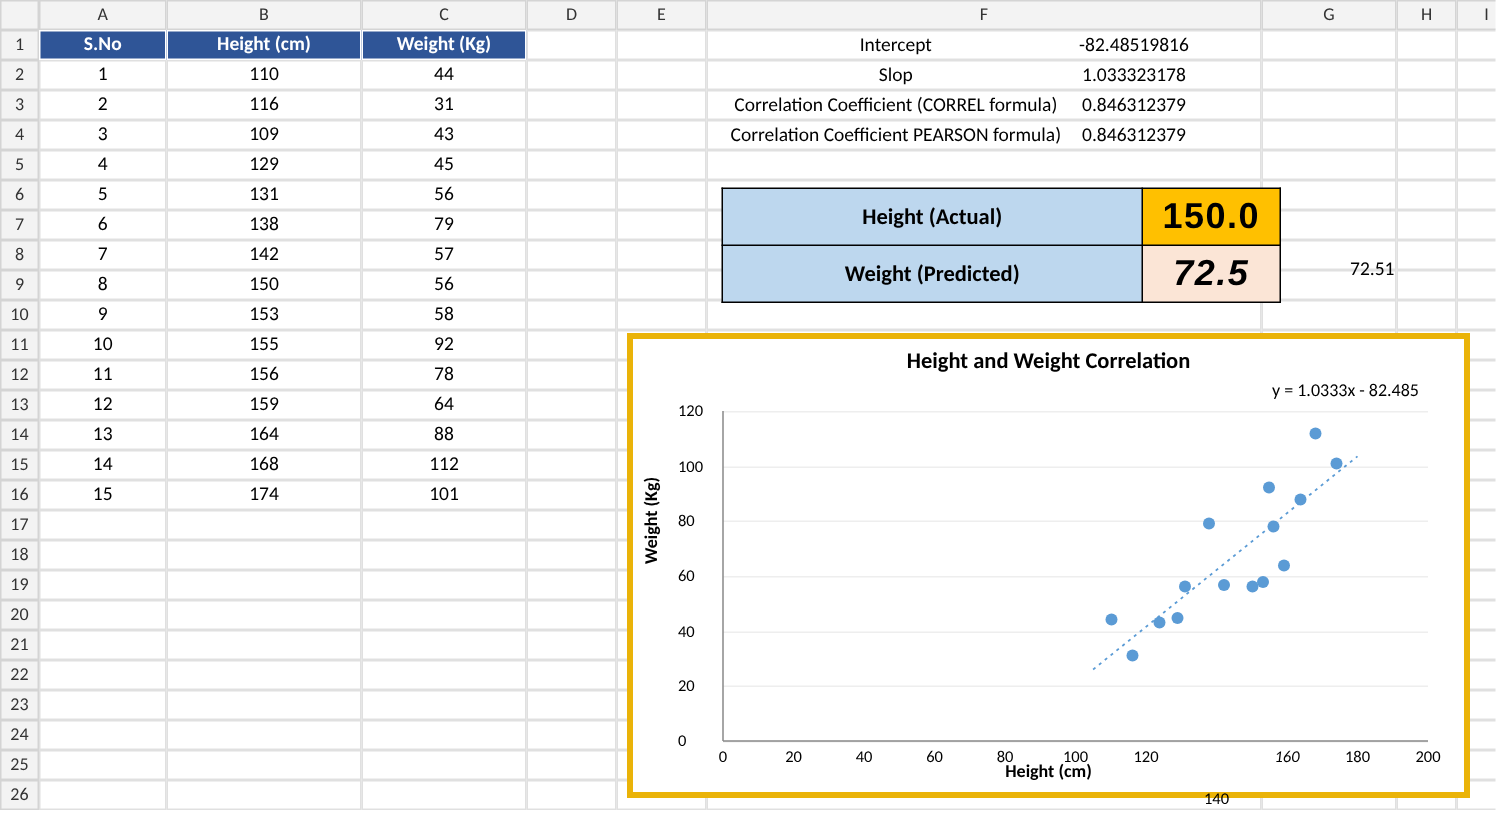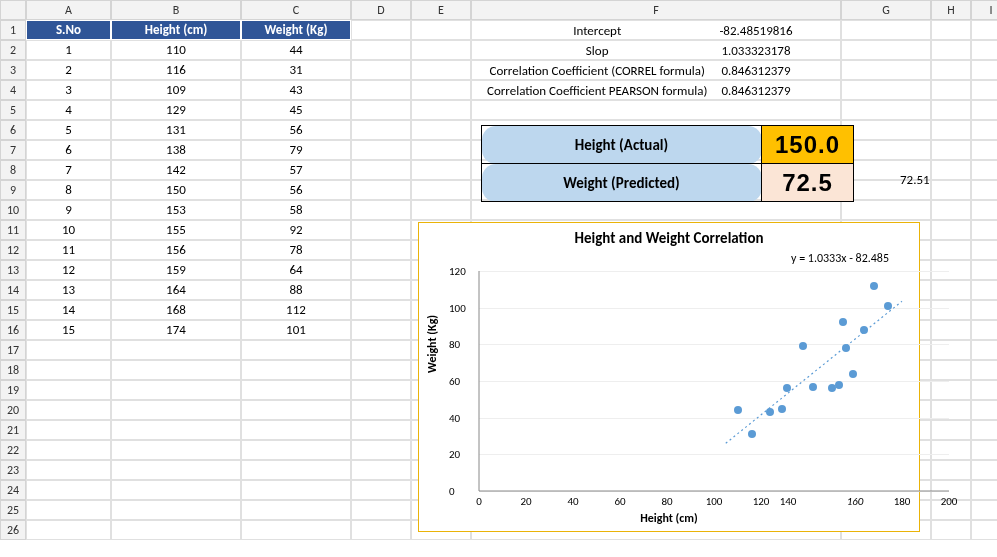--- a/index.html
+++ b/index.html
@@ -58,39 +58,39 @@
     left: 481px;
     top: 125px;
     border-collapse: collapse;
   }
   .hlbox td {
     border: 1.5px solid #000;
     height: 38px;
     text-align: center;
     font-weight: bold;
   }
-  .hl-label { width: 280px; background: #bdd7ee; font-size: 15px; border-radius: 14px; }
+  .hl-label { width: 280px; background: #bdd7ee; font-size: 15px; }
   .hl-val1 { width: 92px; background: #ffc000; font-family: Impact, sans-serif; font-size: 24px; font-weight: normal; letter-spacing: 1px; }
-  .hl-val2 { width: 92px; background: #fbe5d6; font-family: Impact, sans-serif; font-size: 24px; font-weight: normal; letter-spacing: 1px; }
+  .hl-val2 { width: 92px; background: #fbe5d6; font-family: Impact, sans-serif; font-size: 24px; font-weight: normal; letter-spacing: 1px; font-style: italic; }
 
   .extra-val {
     position: absolute;
     left: 900px;
     top: 172px;
     width: 50px;
   }
 
   
   .chart {
     position: absolute;
     left: 418px;
     top: 222px;
-    width: 502px;
+    width: 562px;
     height: 310px;
-    border: 1px solid #eab308;
+    border: 4px solid #eab308;
     background: #fff;
   }
   .chart-title { text-align:center; font-weight:bold; font-size:15px; margin-top:6px; }
   .chart-eq { position:absolute; right:30px; top:28px; font-size:12px; }
   .plot {
     position:absolute;
     left:60px; top:48px;
     width:470px; height:220px;
   }
   .yaxis-label {
@@ -453,21 +453,21 @@
       <div class="ytick" style="top: 36.6667px;">100</div>
       <div class="gridline" style="top: 0px;"></div>
       <div class="ytick" style="top: 0px;">120</div>
       <div class="xtick" style="left: 0px;">0</div>
       <div class="xtick" style="left: 47px;">20</div>
       <div class="xtick" style="left: 94px;">40</div>
       <div class="xtick" style="left: 141px;">60</div>
       <div class="xtick" style="left: 188px;">80</div>
       <div class="xtick" style="left: 235px;">100</div>
       <div class="xtick" style="left: 282px;">120</div>
-      <div class="xtick" style="left: 309px;">140</div>
+      <div class="xtick" style="left: 329px; margin-top: 28px;">140</div>
       <div class="xtick" style="left: 376px; font-style: italic;">160</div>
       <div class="xtick" style="left: 423px;">180</div>
       <div class="xtick" style="left: 470px;">200</div>
       <div class="point" style="left: 258.5px; top: 139.333px;"></div>
       <div class="point" style="left: 272.6px; top: 163.167px;"></div>
       <div class="point" style="left: 291.4px; top: 141.167px;"></div>
       <div class="point" style="left: 303.15px; top: 137.5px;"></div>
       <div class="point" style="left: 307.85px; top: 117.333px;"></div>
       <div class="point" style="left: 324.3px; top: 75.1667px;"></div>
       <div class="point" style="left: 333.7px; top: 115.5px;"></div>

